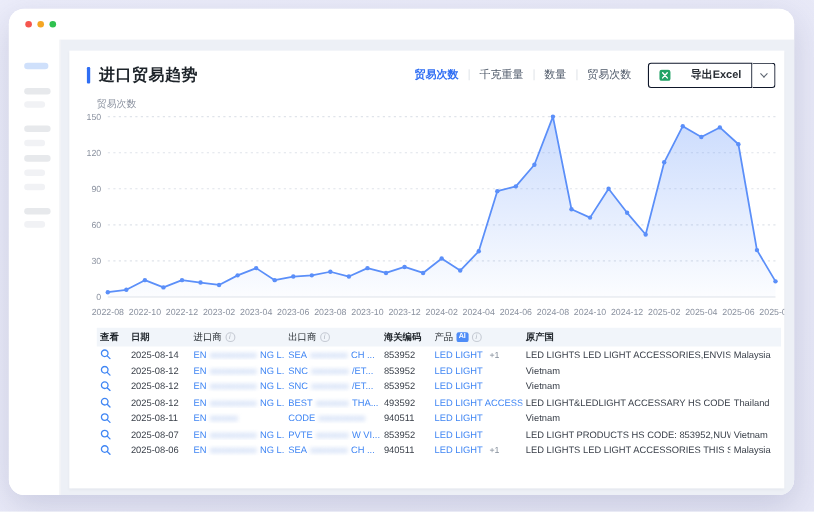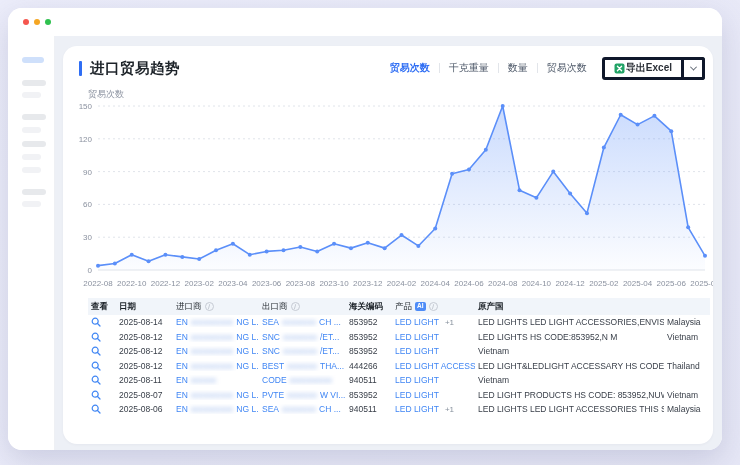--- a/index.html
+++ b/index.html
@@ -19,34 +19,34 @@
 
   
   .sidebar { position:absolute; left:0; top:28px; width:47px; bottom:0; background:#fff; border-right:1px solid #eef0f4; }
   .sk { position:absolute; left:14px; height:6px; border-radius:3px; }
   .sk.b { background:#cfe0fb; width:22px; }
   .sk.d { background:#e7e9ec; width:24px; }
   .sk.l { background:#f1f2f5; width:19px; }
 
   
   .content { position:absolute; left:47px; top:28px; right:0; bottom:0; background:#edf0f6; }
-  .card { position:absolute; left:8px; top:10px; width:650px; height:398px; background:#fff; border-radius:14px; box-shadow:0 1px 3px rgba(31,35,41,.04); }
+  .card { position:absolute; left:8px; top:10px; width:650px; height:398px; background:#fff; border-radius:0; box-shadow:0 1px 3px rgba(31,35,41,.04); }
 
   .card-header { position:absolute; left:16px; right:8px; top:9px; height:26px; display:flex; align-items:center; justify-content:space-between; }
   .title-wrap { display:flex; align-items:center; }
   .accent { width:3px; height:15px; background:#2f6ef4; border-radius:1px; margin-right:8px; }
   .card-title { font-size:14.5px; font-weight:bold; color:#1d2329; letter-spacing:.5px; }
 
   .metrics { display:flex; align-items:center; gap:9px; font-size:10px; color:#4e5969; }
   .mtab { cursor:pointer; white-space:nowrap; }
   .mtab.active { color:#2f6ef4; font-weight:bold; }
   .vsep { width:1px; height:10px; background:#e2e5ea; }
 
   .export-group { display:flex; margin-left:6px; }
-  .btn { display:flex; align-items:center; gap:1px; height:23px; padding:0 9px; background:#fff; border:3px solid #0f172a; font-size:10px; font-weight:bold; color:#2a2f36; cursor:pointer; }
+  .btn { display:flex; align-items:center; gap:18px; height:23px; padding:0 9px; background:#fff; border:1px solid #0f172a; font-size:10px; font-weight:bold; color:#2a2f36; cursor:pointer; }
   .btn.main { border-radius:3px 0 0 3px; }
   .btn.caret { border-radius:0 3px 3px 0; border-left:none; width:21px; padding:0; justify-content:center; }
   .chev { width:5px; height:5px; border-right:1.4px solid #5c6470; border-bottom:1.4px solid #5c6470; transform:rotate(45deg) translate(-1px,-1px); }
 
   
   .y-title { position:absolute; left:25px; top:42px; font-size:9px; color:#8a919f; }
   .chart-svg { position:absolute; left:0; top:50px; width:650px; height:196px; overflow:hidden; }
   .chart-svg text { font-family:"Liberation Sans","DejaVu Sans",sans-serif; font-size:8px; fill:#8a919f; }
 
   
@@ -263,21 +263,20 @@
                 <span class="c link">
                   <b class="pfx">SNC </b>
                   <b class="msk">xxxxxxxx</b>
                   <b class="sfx">/ET...</b>
                 </span>
                 <span class="c">853952</span>
                 <span class="c">
                   <b class="link plabel">LED LIGHT</b>
                   <b class="pextra"></b>
                 </span>
-                <span class="c">LED LIGHTS HS CODE:853952,N M</span>
                 <span class="c">Vietnam</span>
               </div>
               <div class="trow">
                 <span class="c">
                   <svg class="mag" width="10" height="10" viewBox="0 0 10 10">
                     <circle cx="4.2" cy="4.2" r="3" fill="none" stroke="#4086f4" stroke-width="1.2"></circle>
                     <line x1="6.5" y1="6.5" x2="9" y2="9" stroke="#4086f4" stroke-width="1.2" stroke-linecap="round"></line>
                   </svg>
                 </span>
                 <span class="c">2025-08-12</span>
@@ -309,21 +308,21 @@
                 <span class="c link">
                   <b class="pfx">EN</b>
                   <b class="msk">xxxxxxxxxx</b>
                   <b class="sfx">NG L...</b>
                 </span>
                 <span class="c link">
                   <b class="pfx">BEST</b>
                   <b class="msk">xxxxxxx</b>
                   <b class="sfx"> THA...</b>
                 </span>
-                <span class="c">444266</span>
+                <span class="c">493592</span>
                 <span class="c">
                   <b class="link plabel">LED LIGHT ACCESSORY</b>
                   <b class="pextra"></b>
                 </span>
                 <span class="c">LED LIGHT&amp;LEDLIGHT ACCESSARY HS CODE: 940542&amp;940</span>
                 <span class="c">Thailand</span>
               </div>
               <div class="trow">
                 <span class="c">
                   <svg class="mag" width="10" height="10" viewBox="0 0 10 10">

